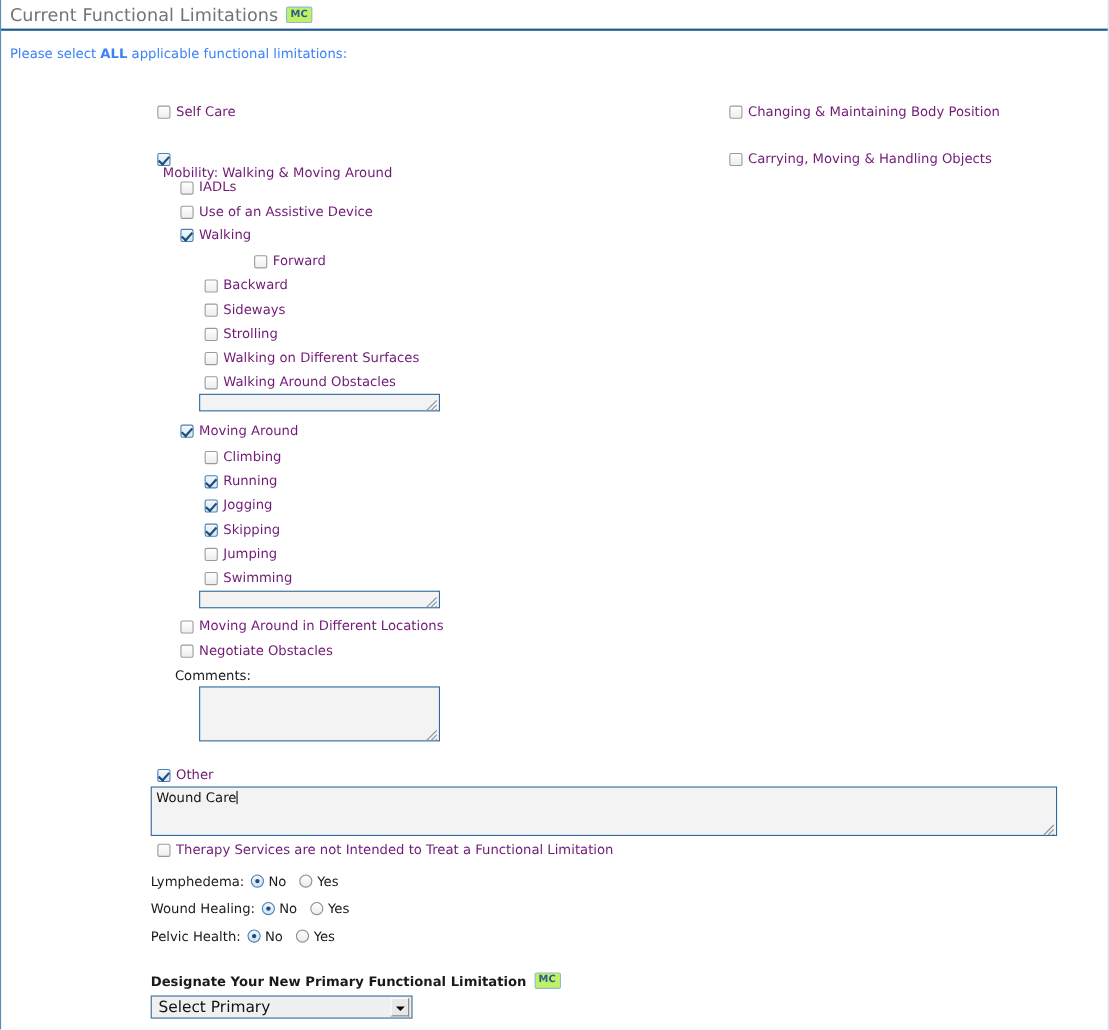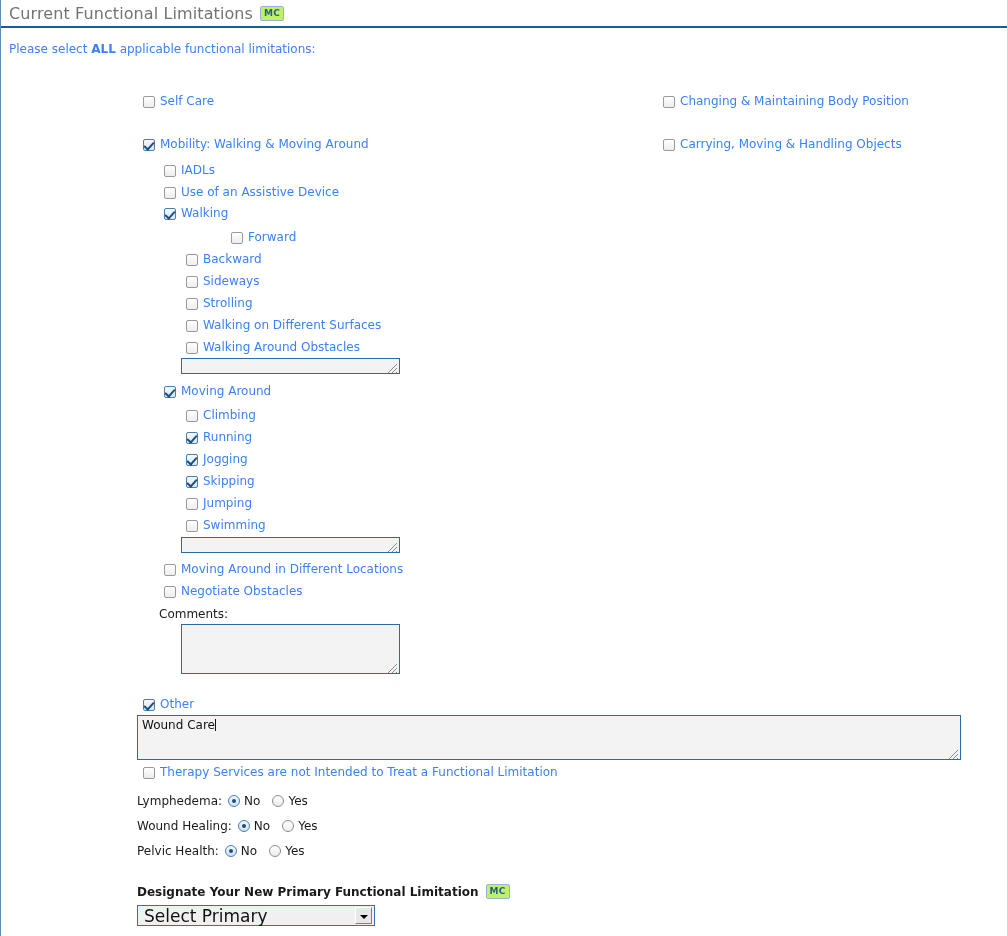--- a/index.html
+++ b/index.html
@@ -98,21 +98,21 @@
     left: 2px; top: 0px;
     width: 4px; height: 8px;
     border: solid #1c4f80;
     border-width: 0 2px 2px 0;
     transform: rotate(42deg);
   }
   .lbl {
     margin-left: 5px;
     font-size: 12px;
     line-height: 13px;
-    color: #3b82f6;
+    color: #701a75;
   }
 
   
   .ta {
     position: absolute;
     border: 1px solid #2f6a9c;
     background: #f3f3f3;
     resize: none;
     font-family: "DejaVu Sans", "Liberation Sans", sans-serif;
     font-size: 12px;
@@ -200,21 +200,21 @@
     position: absolute;
     left: 137px; top: 905px;
     width: 238px; height: 21px;
     border: 1px solid #3a6f9f;
     background: #f0f0f0;
     display: flex;
     align-items: center;
   }
   .select-text {
     padding-left: 6px;
-    font-size: 17px;
+    font-size: 14px;
     color: #111;
     flex: 1;
   }
   .select-btn {
     width: 17px; height: 17px;
     margin-right: 2px;
     background: #e8e8e8;
     border-top: 1px solid #ffffff;
     border-left: 1px solid #ffffff;
     border-right: 1px solid #808080;
@@ -245,21 +245,21 @@
 
 <div class="intro">
   <span>Please select </span><b>ALL</b><span> applicable functional limitations:</span>
 </div>
 
 <div class="row" style="left:143px; top:95px;">
   <span class="cb"></span>
   <span class="lbl">Self Care</span>
 </div>
 
-<div class="row" style="left:143px; top:138px;">
+<div class="row" style="left:143px; top:138px;flex-direction:column;">
   <span class="cb checked"></span>
   <span class="lbl">Mobility: Walking &amp; Moving Around</span>
 </div>
 
 <div class="row" style="left:663px; top:95px;">
   <span class="cb"></span>
   <span class="lbl">Changing &amp; Maintaining Body Position</span>
 </div>
 
 <div class="row" style="left:663px; top:138px;">

